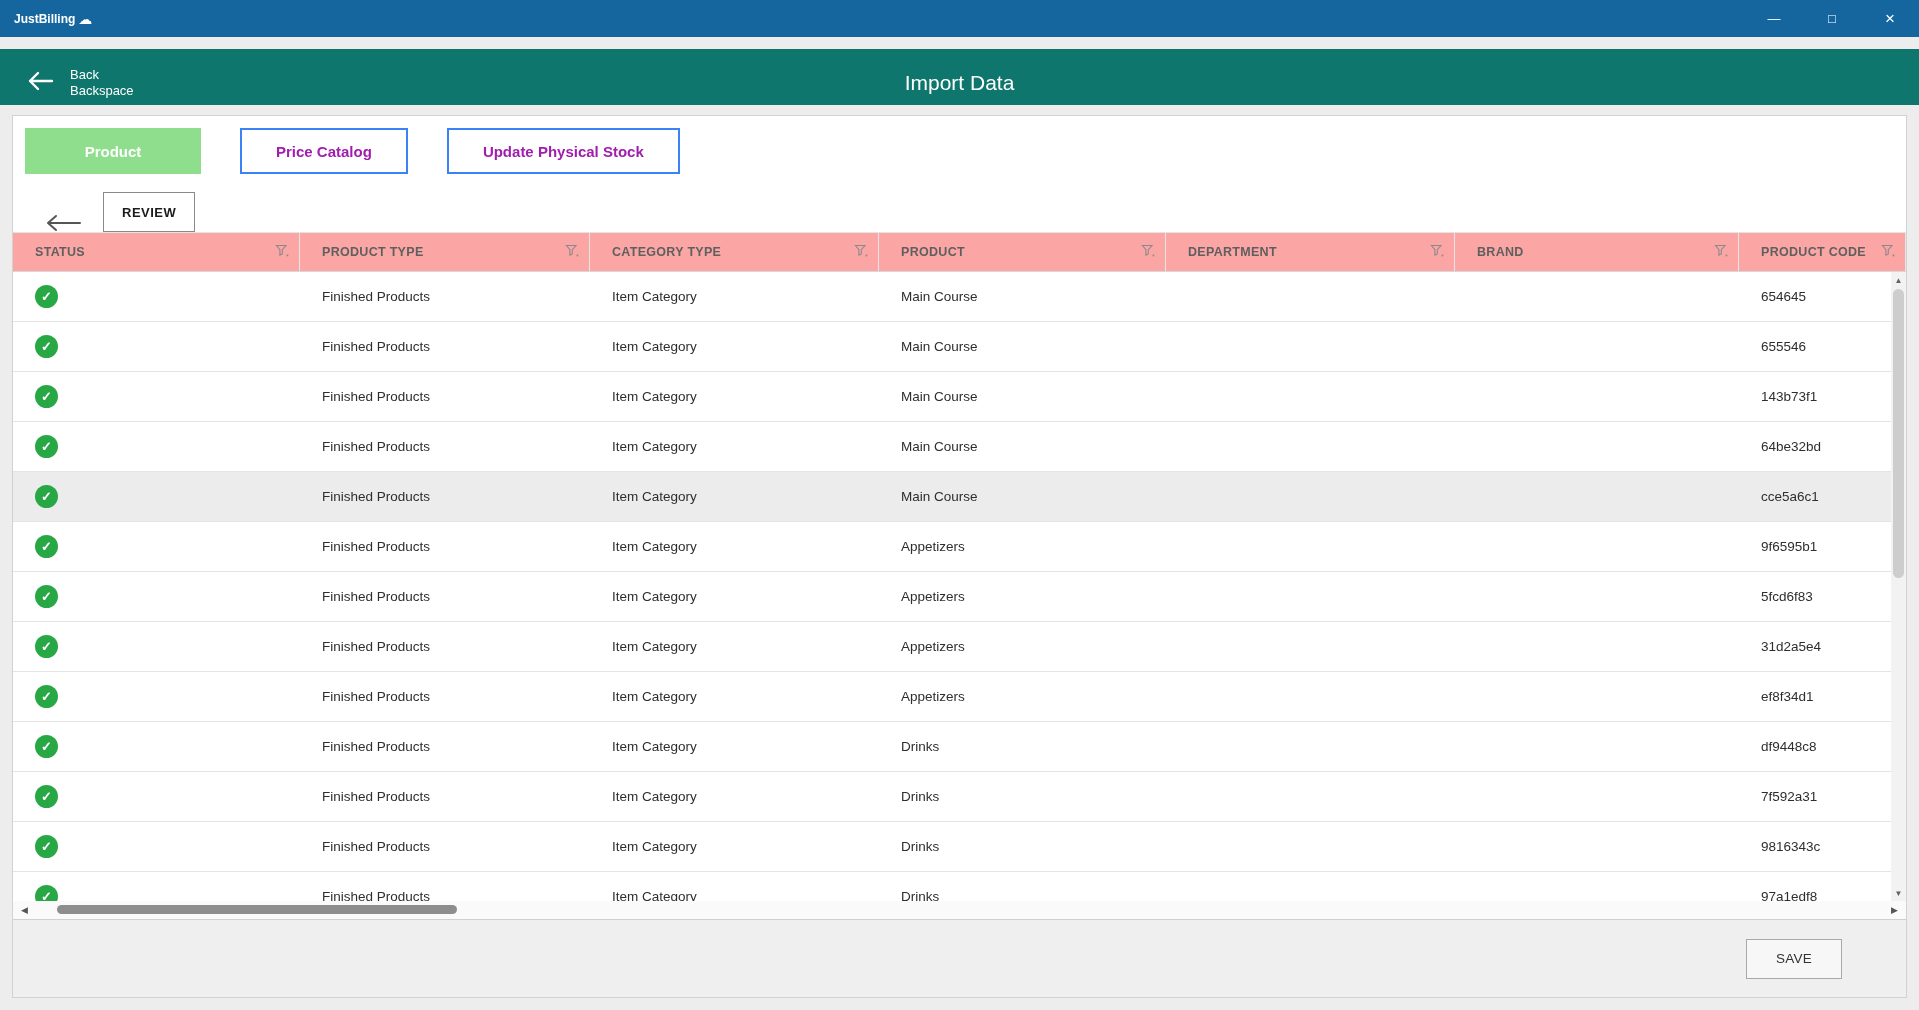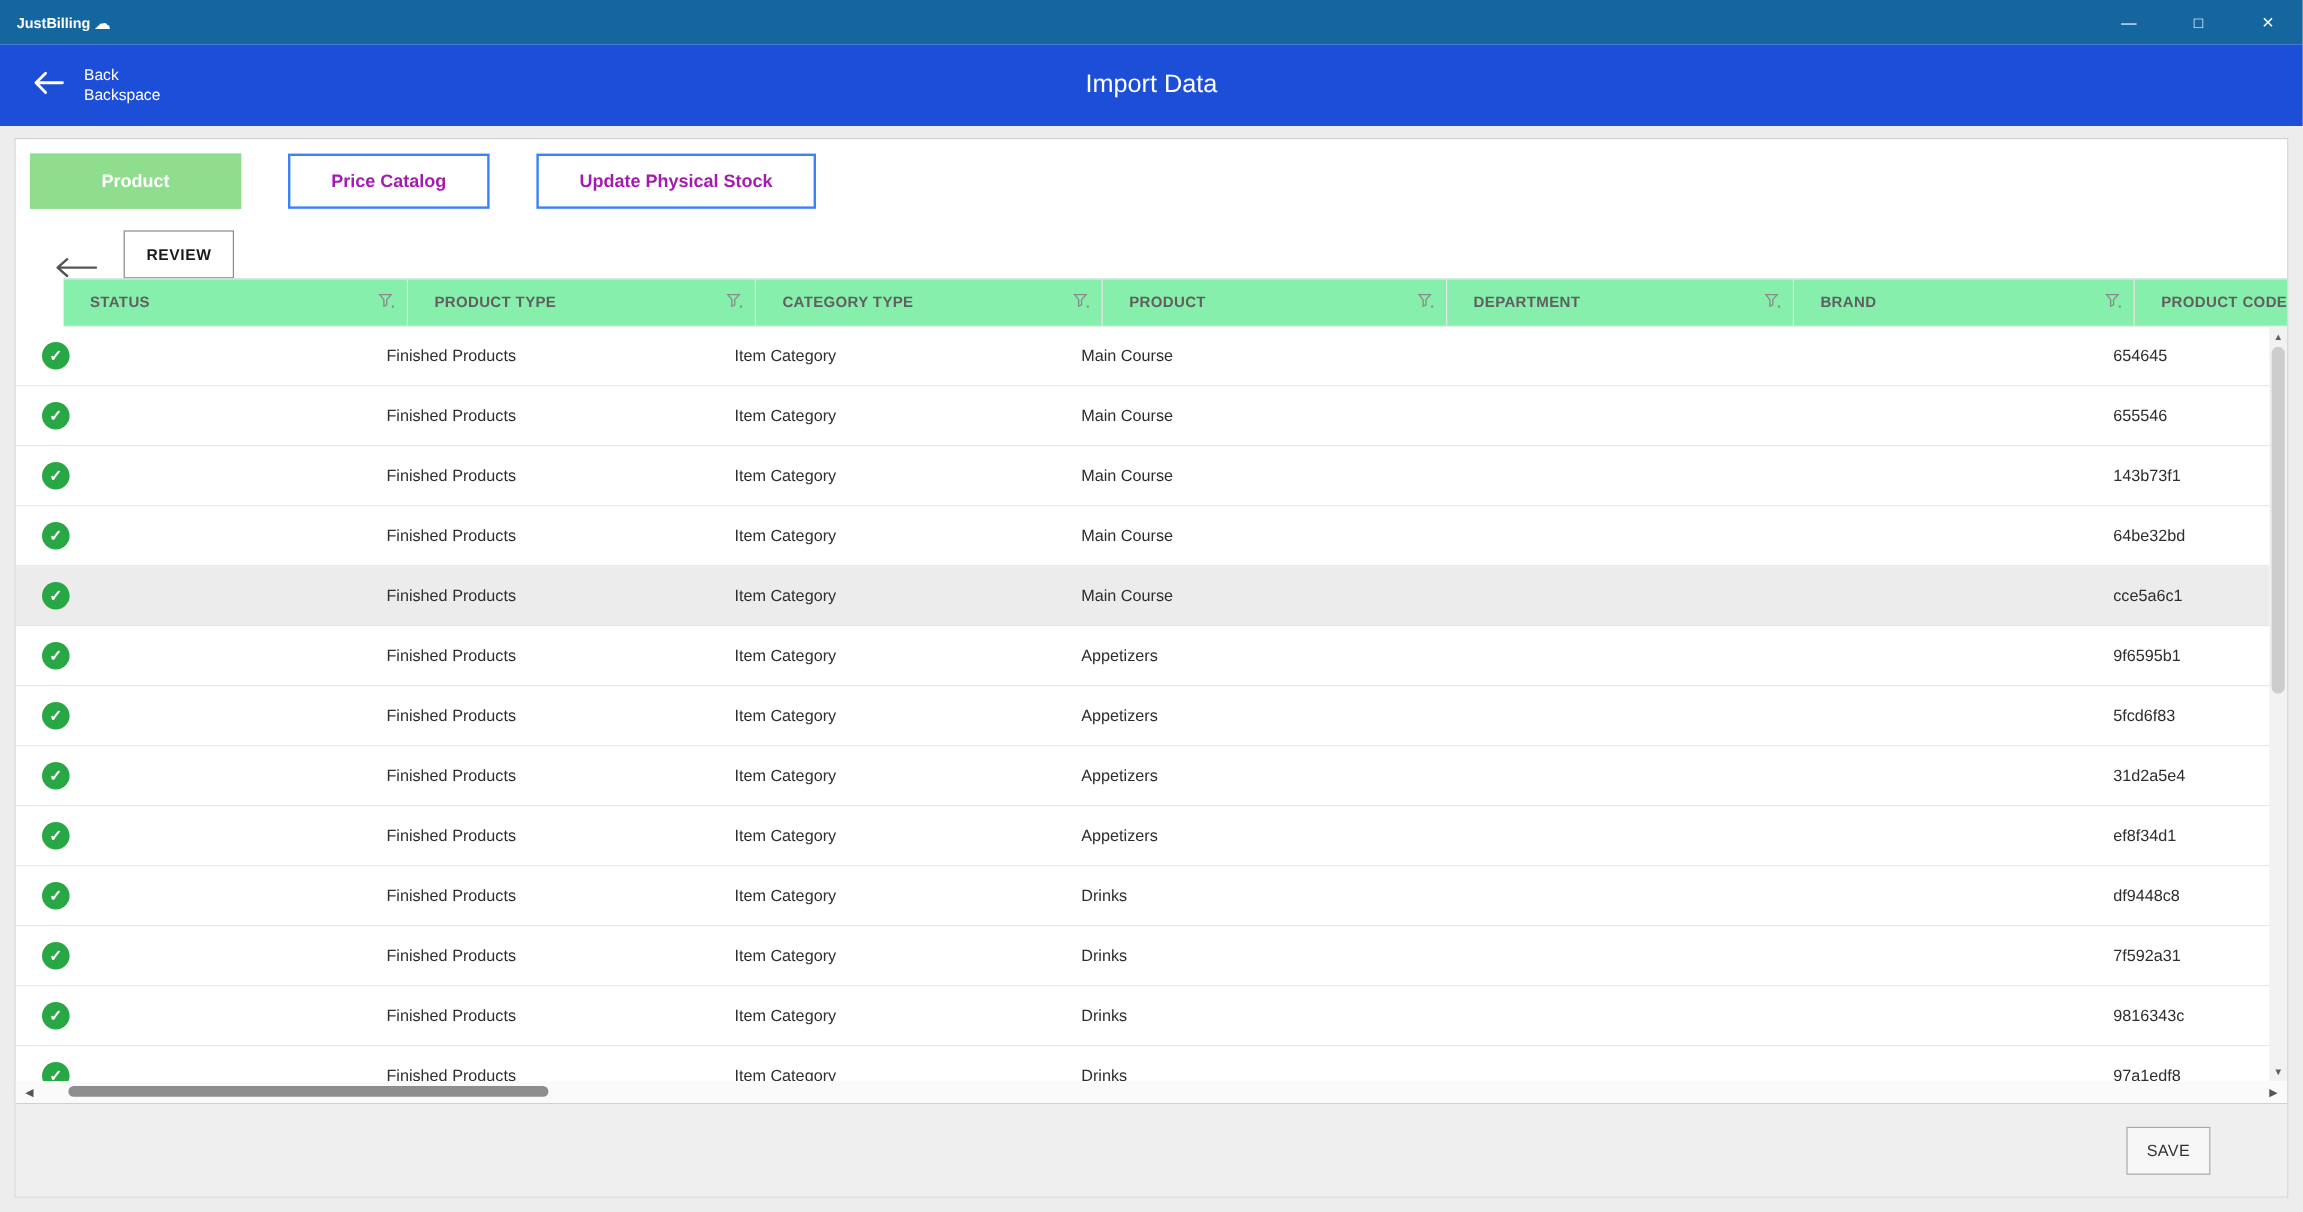--- a/index.html
+++ b/index.html
@@ -19,21 +19,21 @@
   .logo { color:#fff; font-size:12px; font-weight:bold; display:flex; align-items:center; gap:3px; }
   .logo .cloud { font-weight:normal; font-size:14px; }
   .win-controls { display:flex; height:37px; }
   .win-btn {
     width:58px; height:100%; color:#fff; display:flex; align-items:center;
     justify-content:center; font-size:13px; cursor:pointer; user-select:none;
   }
   .win-btn.close { font-size:17px; }
 
   
-  .header { height:68px; background:#1d4ed8; position:relative; display:flex; align-items:center; }
+  .header { height:68px; background:#0f766e; position:relative; display:flex; align-items:center;margin-top:12px; }
   .back-group { display:flex; align-items:center; gap:16px; margin-left:26px; color:#fff; cursor:pointer; }
   .back-text { font-size:13px; line-height:16px; }
   .page-title {
     position:absolute; left:50%; transform:translateX(-50%);
     color:#fff; font-size:21px; font-weight:400; white-space:nowrap;
   }
 
   
   .content { position:absolute; top:105px; left:0; right:0; bottom:0; background:#ededed; padding:10px 12px 12px; }
   .card { width:100%; height:100%; background:#fff; border:1px solid #d2d2d2; display:flex; flex-direction:column; overflow:hidden; }
@@ -53,21 +53,21 @@
   .back-nav { cursor:pointer; display:flex; align-items:center; }
   .review-btn {
     background:#fff; border:1px solid #8a8a8a; font-size:13px; font-weight:bold;
     letter-spacing:0.5px; padding:0 18px; height:40px; display:flex; align-items:center;
     cursor:pointer; color:#1c1c1c;
   }
 
   
   .thead {
     display:grid; grid-template-columns:var(--cols); height:40px; flex:0 0 40px;
-    border-top:1px solid #e4e4e4; border-bottom:1px solid #d8d8d8; background:#86efac;margin-left:40px;
+    border-top:1px solid #e4e4e4; border-bottom:1px solid #d8d8d8; background:#fca5a5;
   }
   .th {
     display:flex; align-items:center; justify-content:space-between;
     padding:0 10px 0 22px; border-right:1px solid #e6e6e6;
     color:#5f5f5f; font-size:12.5px; font-weight:bold; letter-spacing:0.3px;
     overflow:hidden; white-space:nowrap;
   }
   .filter-ic { flex:0 0 auto; cursor:pointer; margin-left:6px; }
 
   
@@ -99,21 +99,21 @@
   .harrow.left { left:8px; }
   .harrow.right { right:8px; }
   .hthumb { position:absolute; top:4px; height:9px; left:44px; width:400px; background:#8d8d8d; border-radius:5px; cursor:grab; }
 
   
   .footer {
     height:78px; flex:0 0 78px; background:#efefef; border-top:1px solid #d0d0d0;
     display:flex; align-items:center; justify-content:flex-end; padding-right:64px;
   }
   .save-btn {
-    width:70px; height:40px; background:#f7f7f7; border:1px solid #a9a9a9;
+    width:96px; height:40px; background:#f7f7f7; border:1px solid #a9a9a9;
     font-size:13.5px; color:#333; display:flex; align-items:center; justify-content:center;
     cursor:pointer; letter-spacing:0.3px;
   }
 </style>
 </head>
 <body>
 
 <div class="titlebar">
   <div class="logo">
     <span>JustBilling</span>

